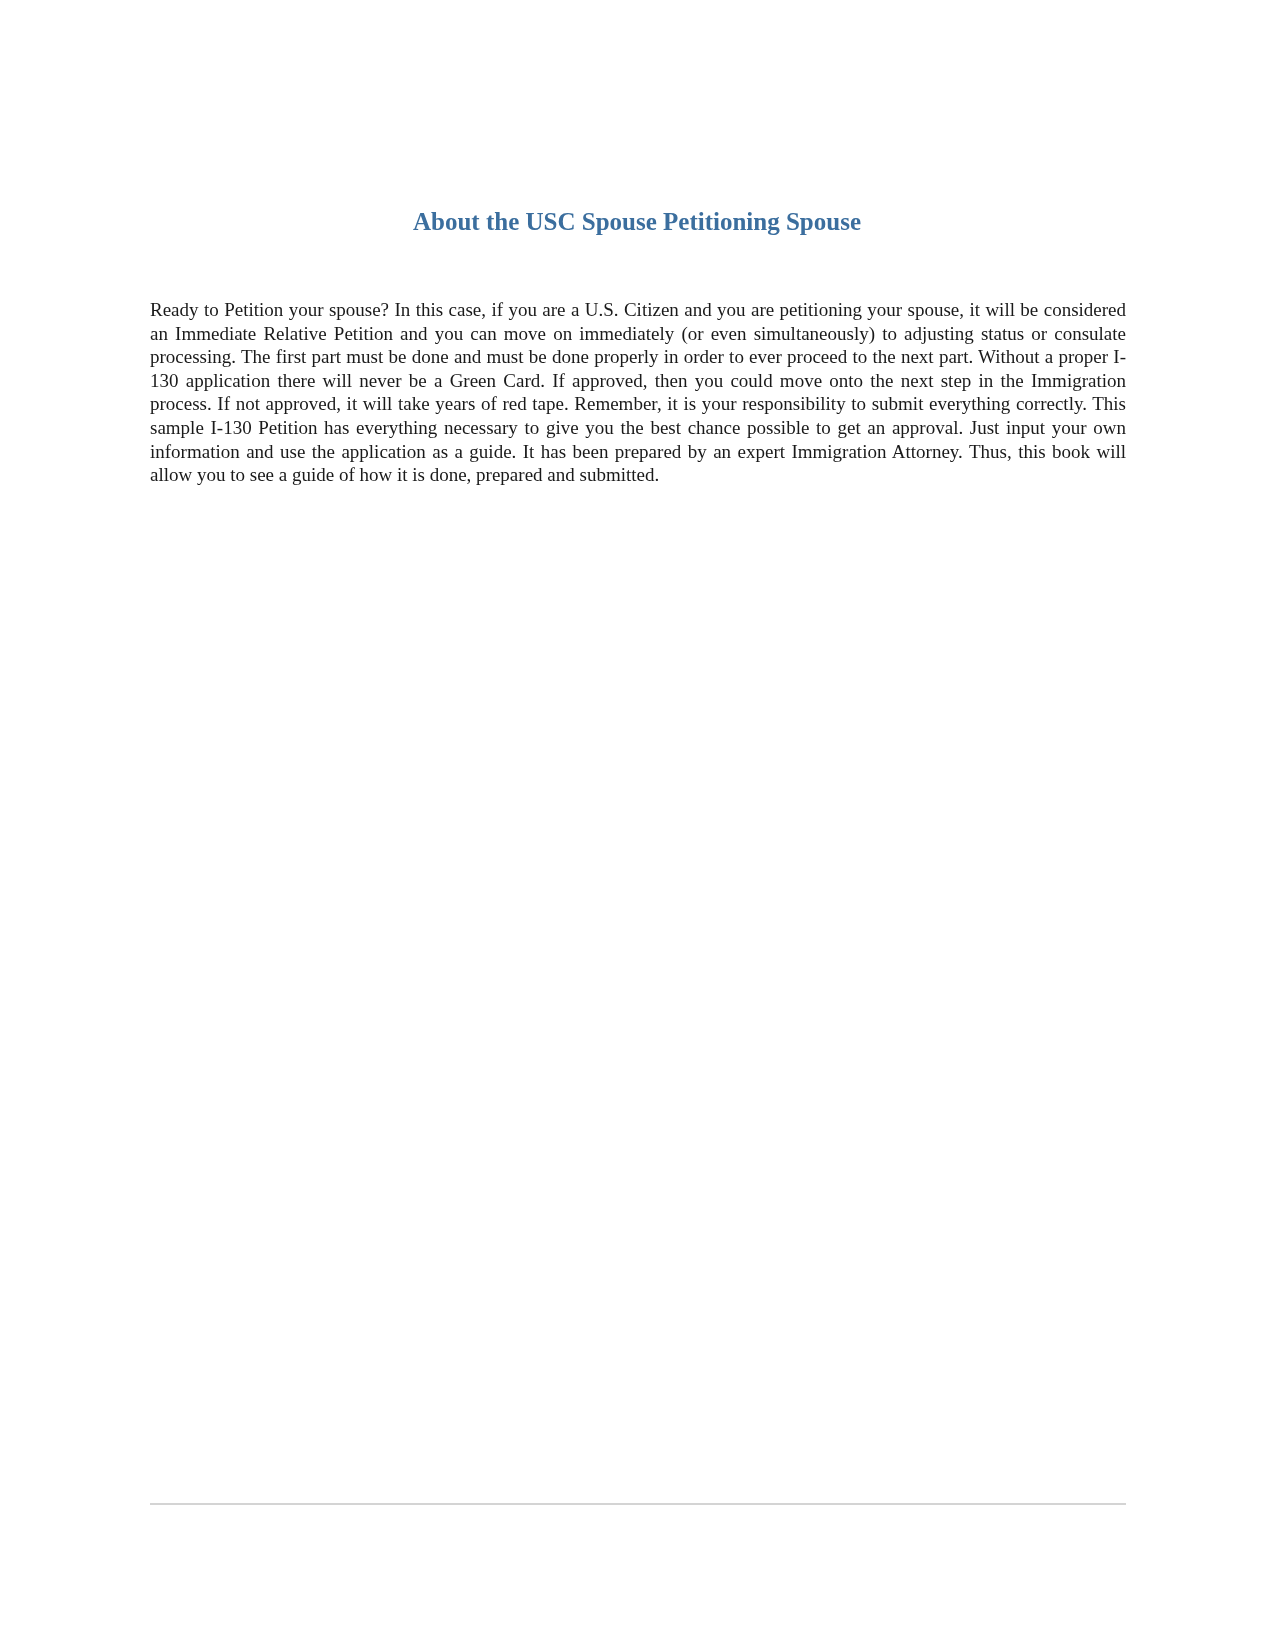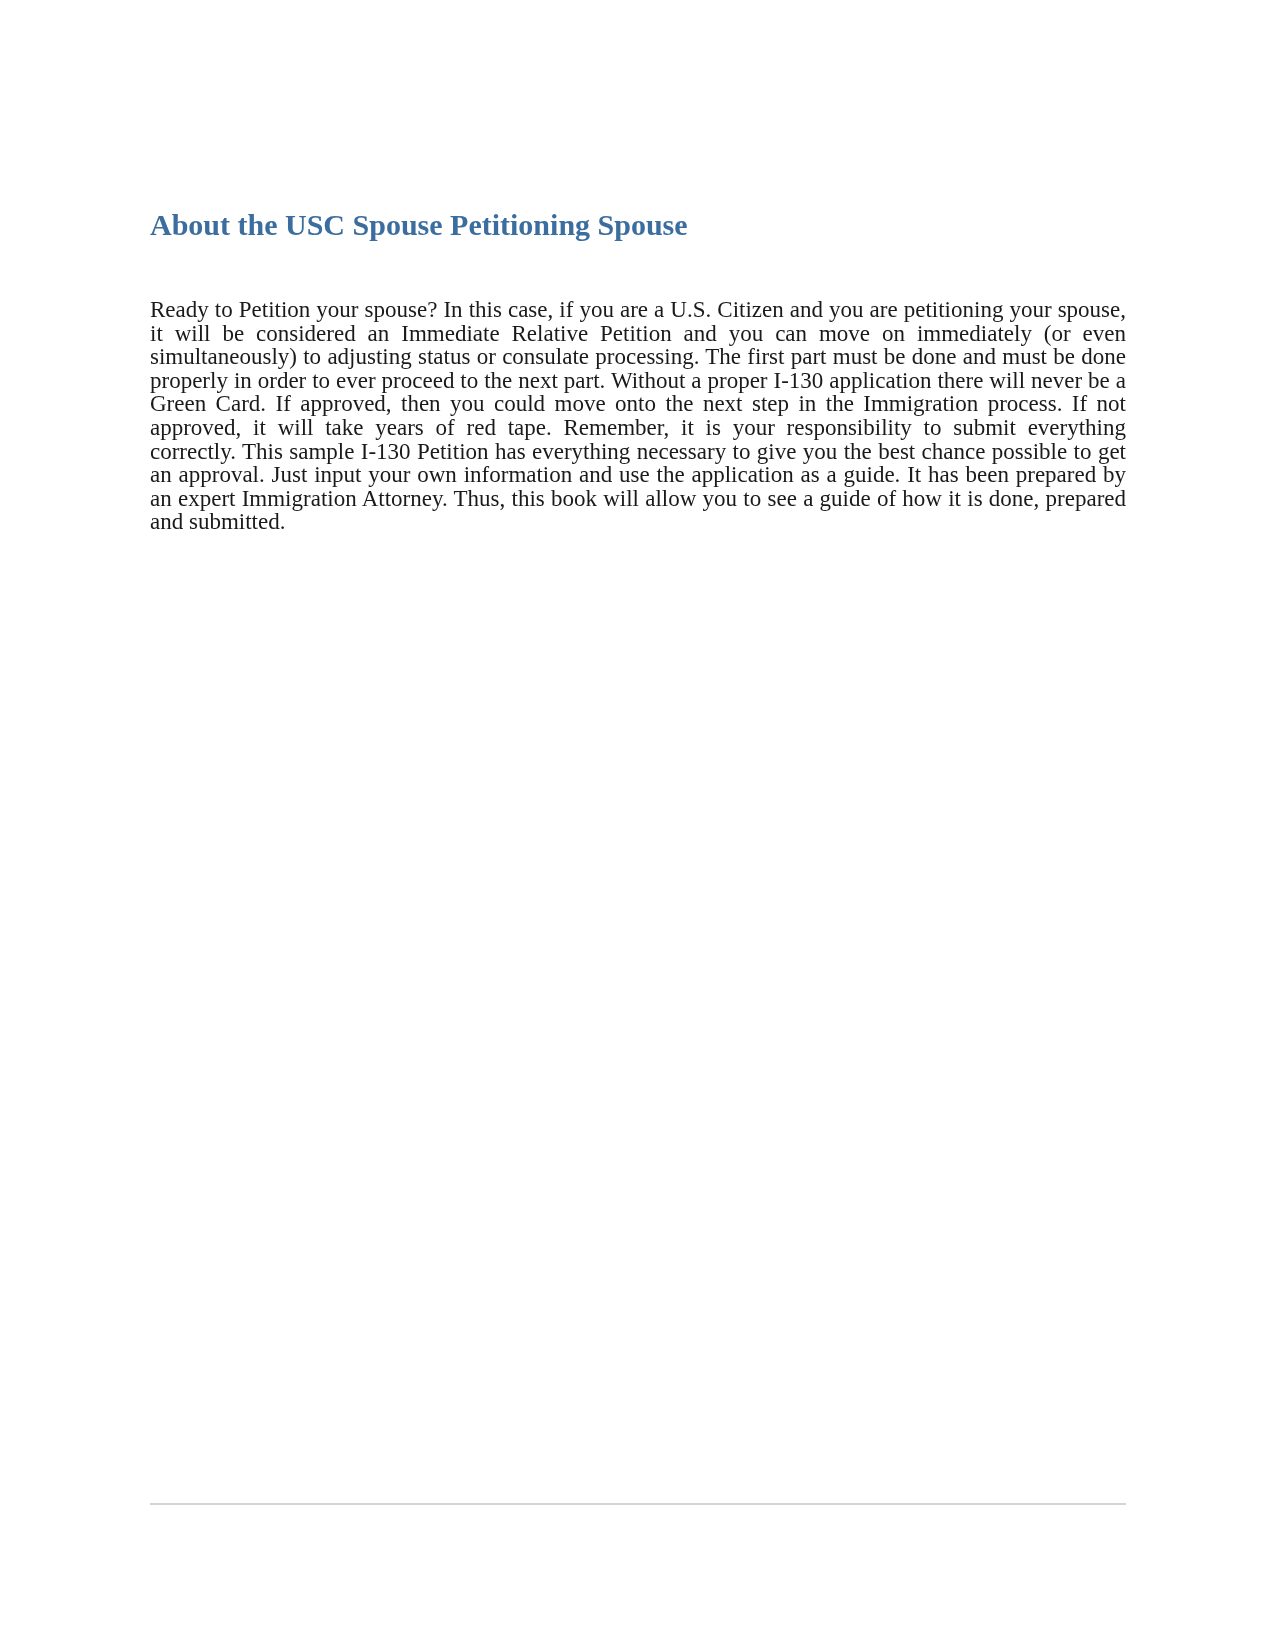--- a/index.html
+++ b/index.html
@@ -1,28 +1,28 @@
 <!DOCTYPE html>
 <html><head>
 <meta charset="utf-8">
 <style>
   html, body { margin: 0; padding: 0; background: #ffffff; }
   body { width: 1275px; height: 1650px; position: relative; overflow: hidden; }
   .page { position: absolute; left: 0; top: 0; width: 1275px; height: 1650px; background: #ffffff; }
   .title {
     position: absolute; left: 150px; width: 974px; top: 208px;
-    text-align: left;
+    text-align: center;
     font-family: "Liberation Serif", "DejaVu Serif", serif;
-    font-weight: bold; font-size: 30px; color: #3b6e9e;
+    font-weight: bold; font-size: 25px; color: #3b6e9e;
     margin: 0;
   }
   .body-text {
     position: absolute; left: 150px; width: 976px; top: 298px;
     font-family: "Liberation Serif", "DejaVu Serif", serif;
-    font-size: 23px; line-height: 23.6px; color: #1a1a1a;
+    font-size: 19px; line-height: 23.6px; color: #1a1a1a;
     text-align: justify; margin: 0;
   }
   .footer-rule {
     position: absolute; left: 150px; width: 976px; top: 1503px;
     height: 0; border-top: 2px solid #d4d4d4;
   }
 </style>
 </head>
 <body>
 

